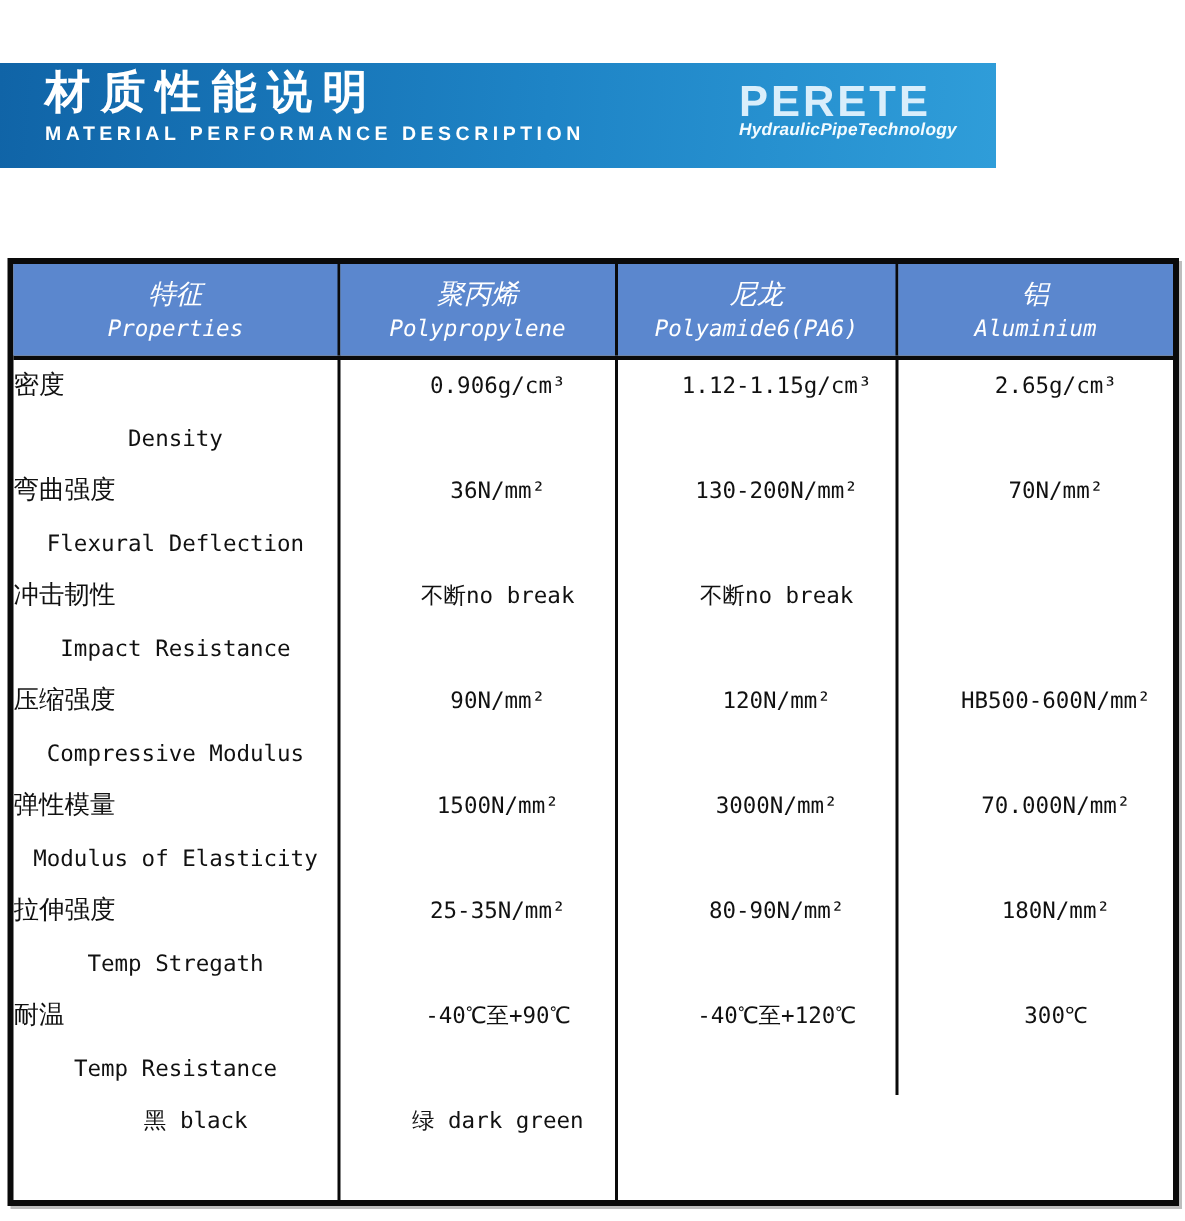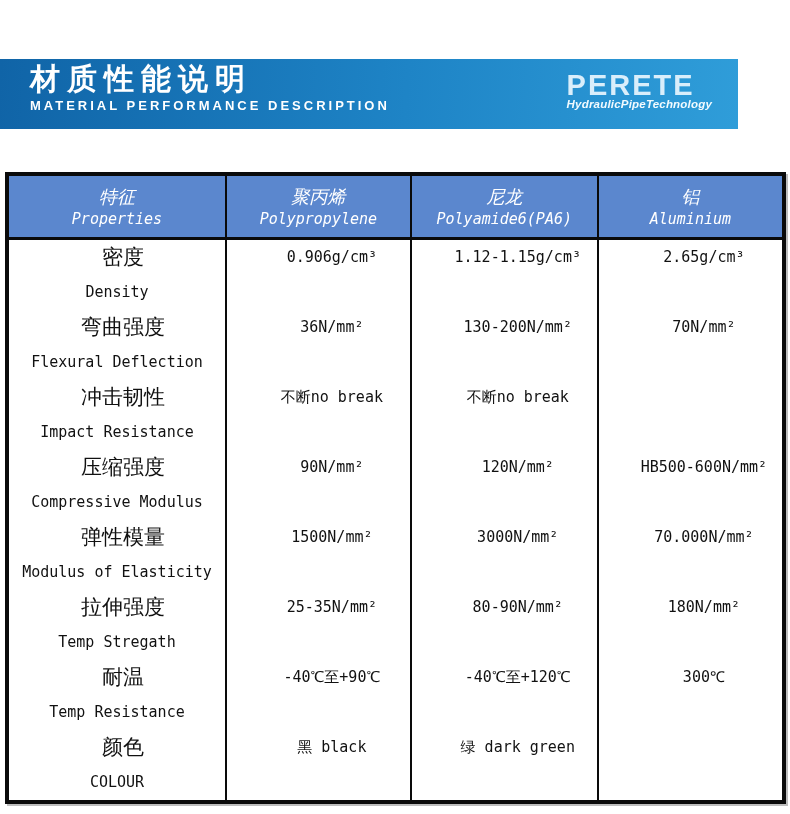--- a/index.html
+++ b/index.html
@@ -10,21 +10,21 @@
     --border-c:#0a0a0a;
     --logo-c:#d9eefb;
   }
   html,body{margin:0;padding:0;}
   body{
     width:790px;height:814px;position:relative;background:#ffffff;overflow:hidden;
     font-family:"Liberation Sans", sans-serif;
   }
   
   .banner{
-    position:absolute;left:0;top:59px;width:738px;height:70px;box-sizing:border-box;
+    position:absolute;left:0;top:42px;width:664px;height:70px;box-sizing:border-box;
     background:linear-gradient(94deg,var(--banner-g1) 0%,var(--banner-g2) 55%,var(--banner-g3) 100%);
     display:flex;align-items:center;justify-content:space-between;
     padding:0 26px 13px 30px;
   }
   .banner-title{
     color:#fff;font-size:30px;font-weight:bold;letter-spacing:7px;line-height:32px;
   }
   .banner-subtitle{
     color:#fff;font-size:13px;font-weight:bold;letter-spacing:3px;margin-top:3px;white-space:nowrap;text-align:right;
   }
@@ -48,21 +48,21 @@
   .cell:last-child{border-right:none;}
   .thead{border-bottom:3px solid var(--border-c);font-style:italic;}
   .thead .cell{
     background:var(--header-bg);color:#ffffff;height:61px;
     display:flex;flex-direction:column;align-items:center;justify-content:center;gap:4px;
   }
   .hz{font-size:18px;line-height:20px;}
   .he{font-size:15px;line-height:16px;}
   .brow{height:70px;}
   .labcell{display:flex;flex-direction:column;}
-  .zh{height:35px;line-height:35px;text-align:center;font-size:21px;white-space:nowrap;padding-left:12px;}
+  .zh{height:35px;line-height:35px;text-align:left;font-size:17px;white-space:nowrap;}
   .en{height:35px;line-height:35px;text-align:center;font-size:15px;white-space:nowrap;}
   .val{height:35px;line-height:35px;text-align:center;font-size:15px;white-space:nowrap;padding-left:27px;}
 </style>
 </head>
 <body>
 
 <div class="banner">
   <div>
     <div class="banner-title">材质性能说明</div>
     <div class="banner-subtitle">MATERIAL PERFORMANCE DESCRIPTION</div>
@@ -199,24 +199,20 @@
         </div>
     <div class="cell">
           <div class="val">-40℃至+120℃</div>
         </div>
     <div class="cell">
           <div class="val">300℃</div>
         </div>
   </div>
 
   <div class="trow brow">
-    <div class="cell labcell">
-      <div class="zh">颜色</div>
-      <div class="en">COLOUR</div>
-    </div>
     <div class="cell">
           <div class="val">黑 black</div>
         </div>
     <div class="cell">
           <div class="val">绿 dark green</div>
         </div>
     <div class="cell">
           <div class="val"></div>
         </div>
   </div>

